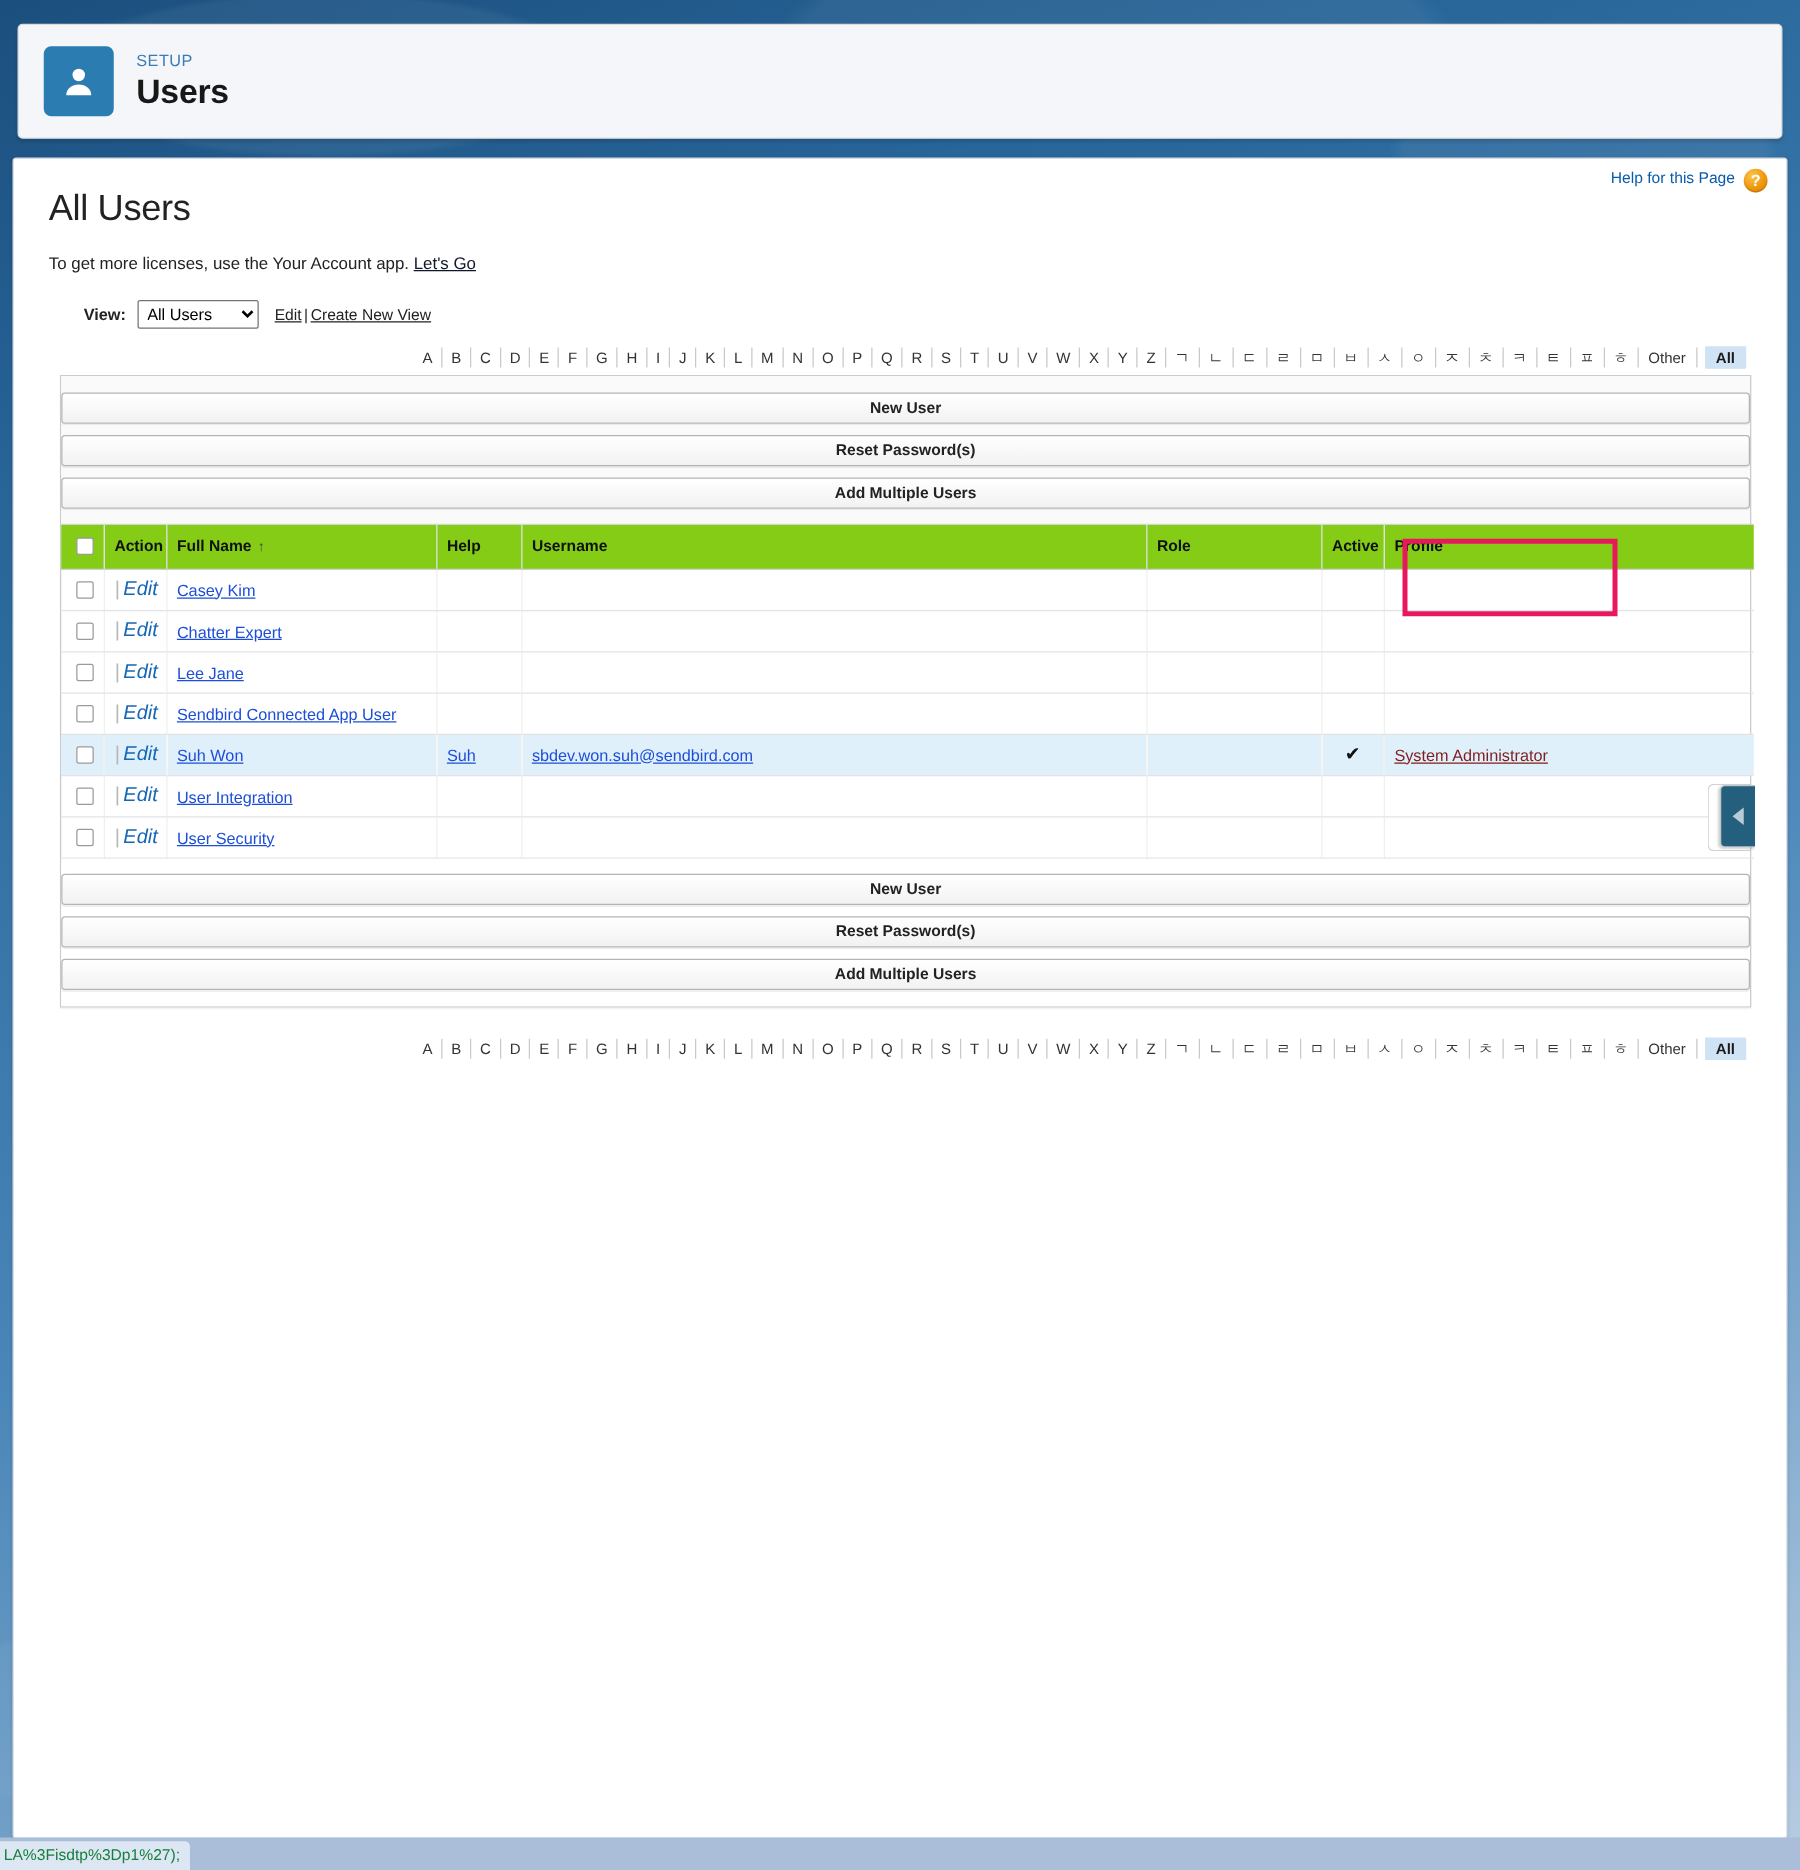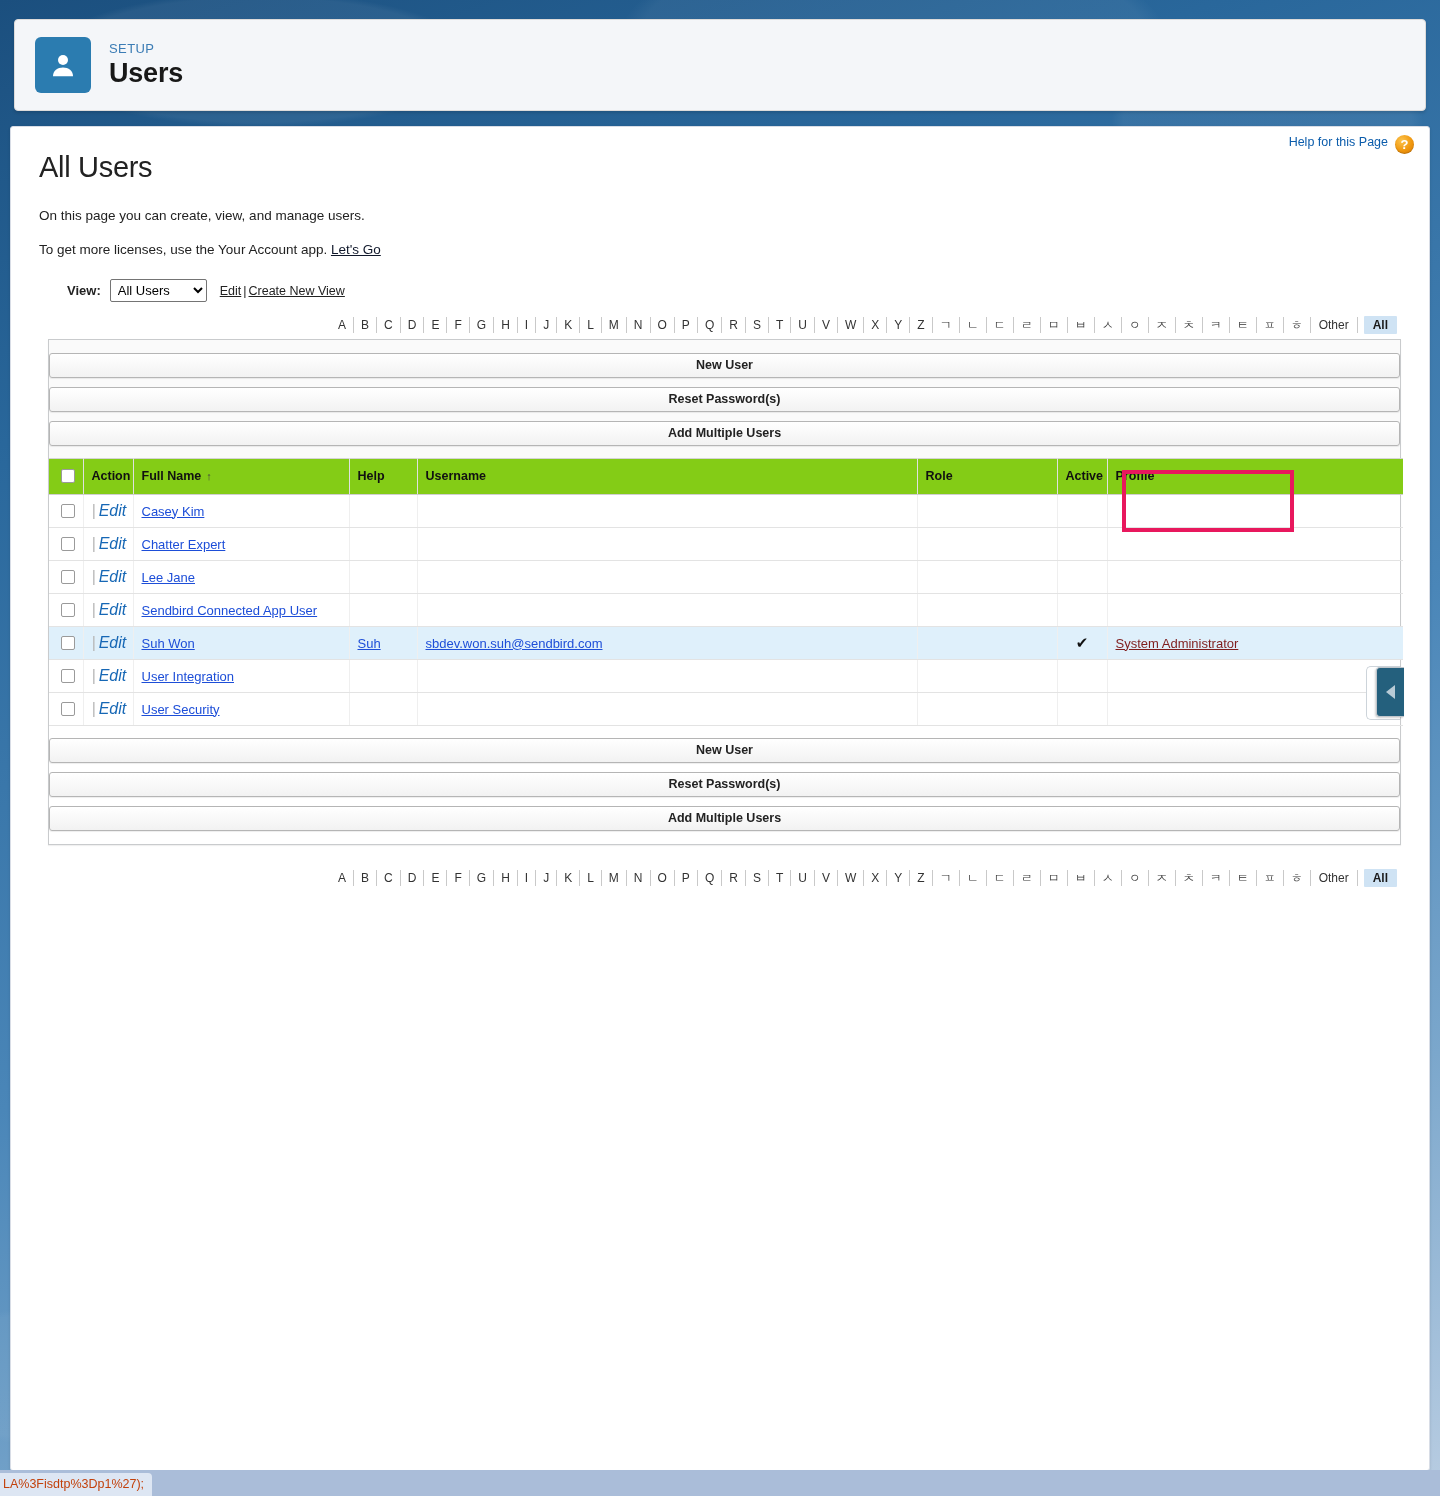--- a/index.html
+++ b/index.html
@@ -243,21 +243,21 @@
   
   .status-bar {
     position: absolute; left: 0; bottom: 0;
     width: 1440px; height: 26px;
     background: #aabdd9;
   }
   .status-tip {
     position: absolute; left: 0; bottom: 0;
     max-width: 186px;
     background: #dde6f3;
-    color: #c2410c; font-size: 12.5px;
+    color: #15803d; font-size: 12.5px;
     font-family: "Liberation Sans", sans-serif;
     padding: 4px 8px 5px 3px;
     border-top-right-radius: 4px;
     white-space: nowrap; overflow: hidden;
     z-index: 9;
   }
 </style>
 </head>
 <body>
 
@@ -279,21 +279,20 @@
 <div class="page-card">
   <div class="pg-inner">
 
     <a class="help-link" href="#">
       <span class="t">Help for this Page</span>
       <span class="help-q">?</span>
     </a>
 
     <h1 class="page-title">All Users</h1>
 
-    <div class="desc-line">On this page you can create, view, and manage users.</div>
 
     <div class="desc-line second">
       <span>To get more licenses, use the Your Account app. </span><a class="inline-link" href="#">Let's Go</a>
     </div>
 
     <div class="view-row">
       <span class="view-label">View:</span>
       <select class="view-select"><option>All Users</option><option>Active Users</option><option>Admin Users</option><option>Deactivated Users</option></select>
       <span class="view-links">
         <a href="#">Edit</a><span class="view-sep">|</span><a href="#">Create New View</a>

